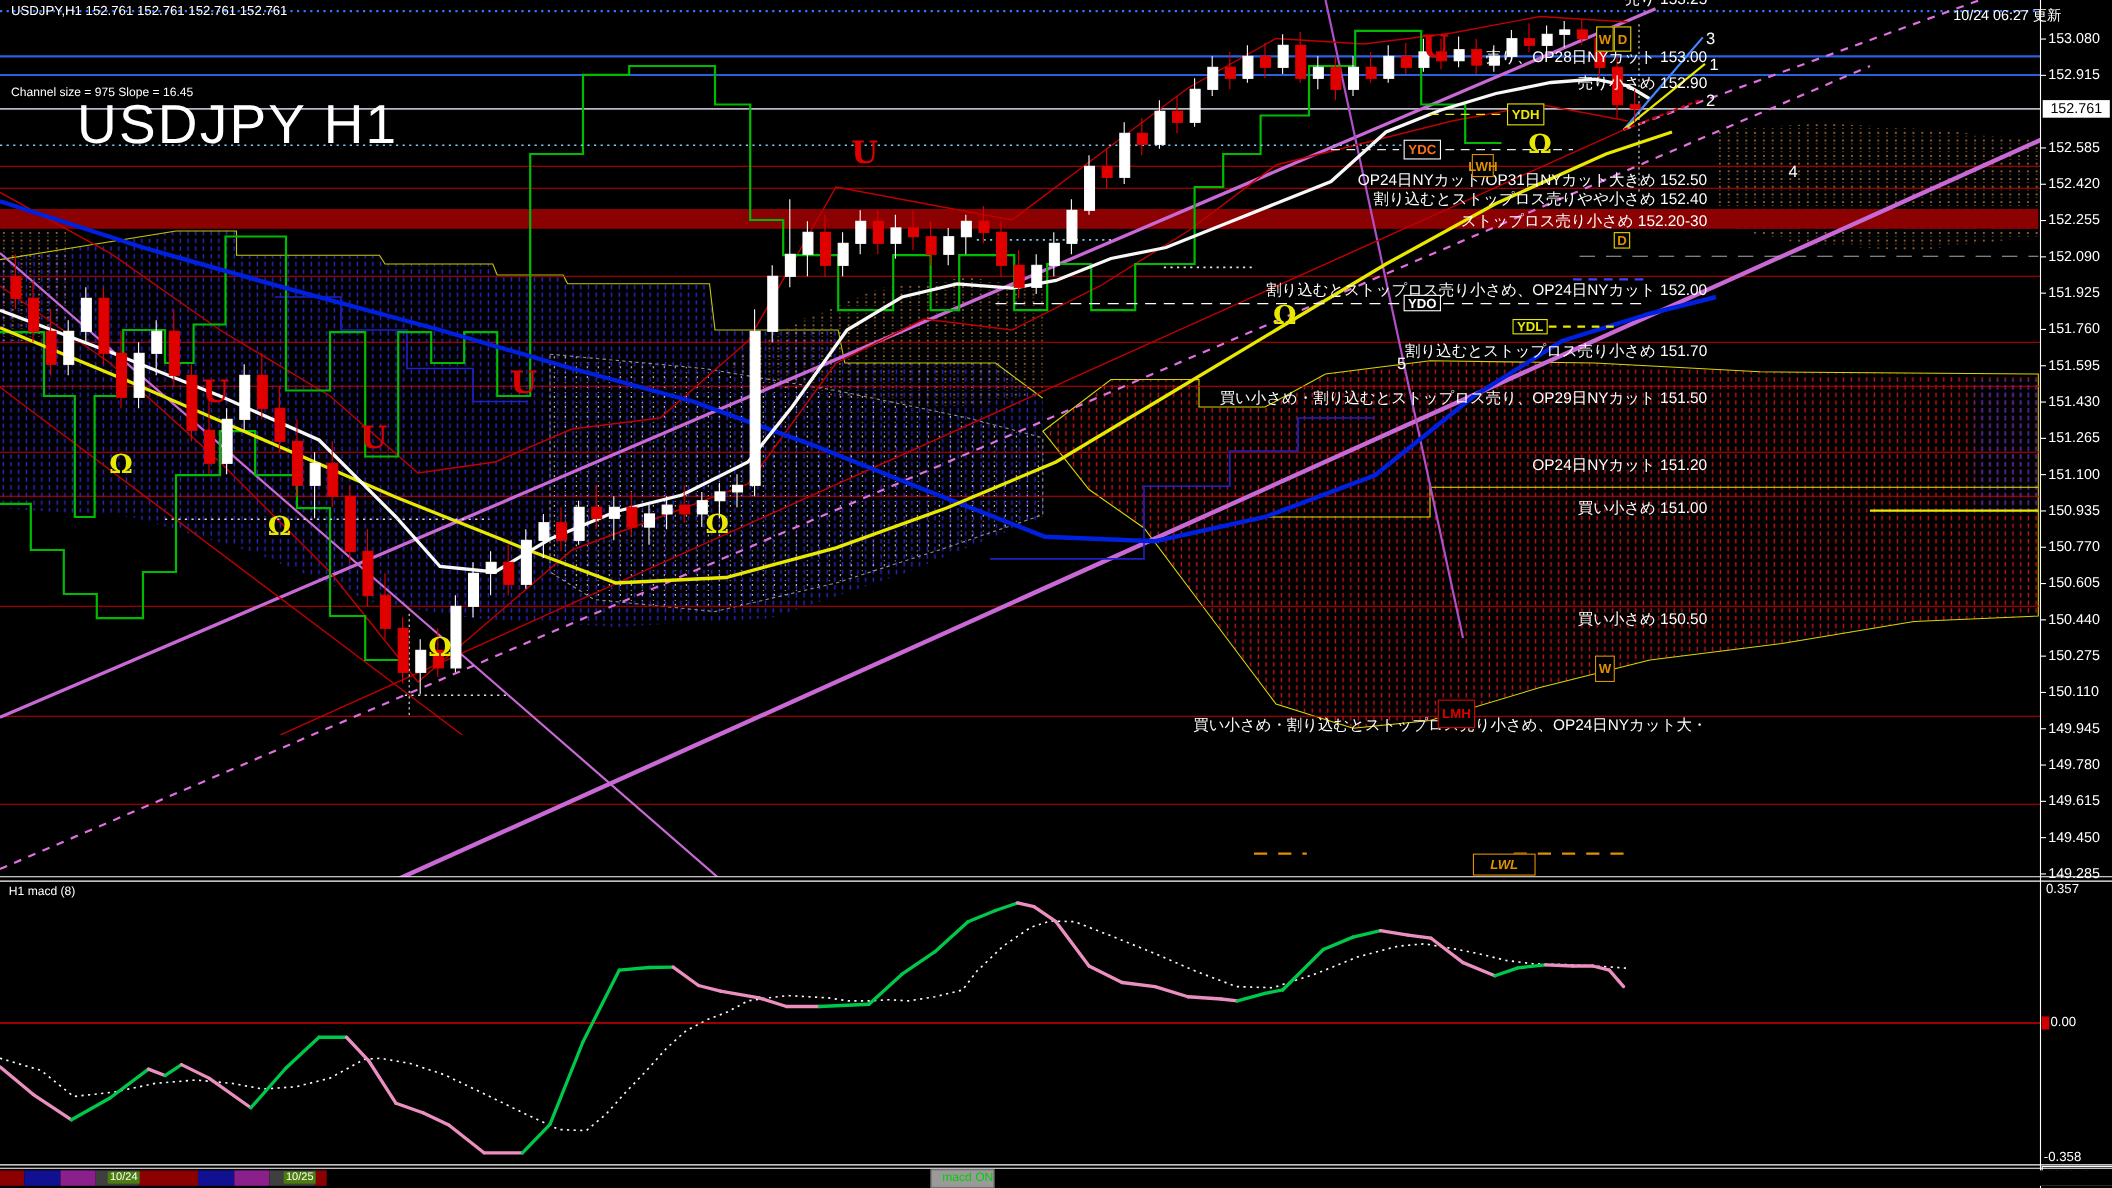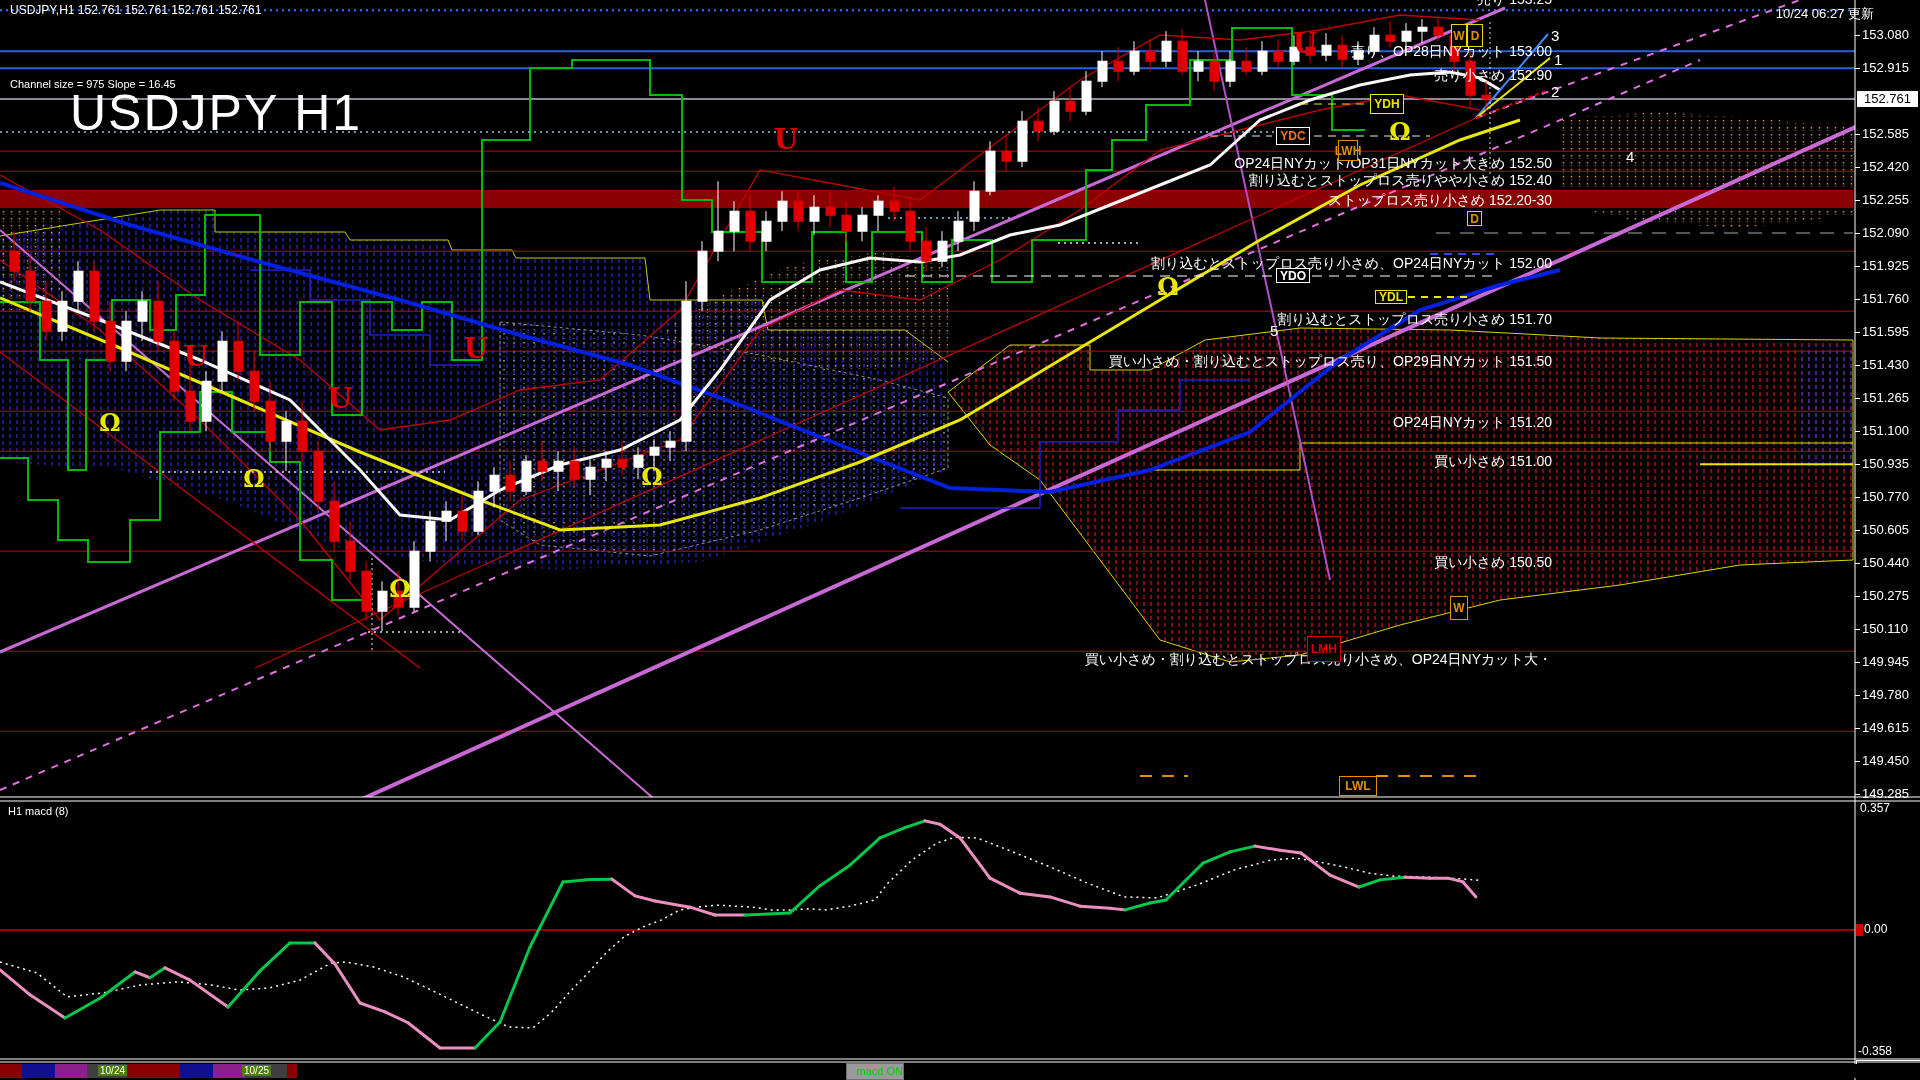--- a/index.html
+++ b/index.html
@@ -411,21 +411,21 @@
       <div class="lvlbox" style="left: 1451px; top: 24px; width: 16px; height: 23px; border: 1px solid rgb(232, 216, 0); color: rgb(224, 144, 0);">W</div>
       <div class="lvlbox" style="left: 1467px; top: 24px; width: 16px; height: 23px; border: 1px solid rgb(232, 216, 0); color: rgb(224, 144, 0);">D</div>
       <div class="lvlbox" style="left: 1370px; top: 94px; width: 34px; height: 20px; border: 1px solid rgb(232, 232, 0); color: rgb(232, 232, 0);">YDH</div>
       <div class="lvlbox" style="left: 1276px; top: 127px; width: 34px; height: 18px; border: 1px solid rgb(255, 255, 255); color: #f97316;">YDC</div>
       <div class="lvlbox" style="left: 1338px; top: 140px; width: 20px; height: 21px; border: 1px solid rgb(224, 144, 0); color: rgb(224, 144, 0); text-align: right;">LWH</div>
       <div class="lvlbox" style="left: 1467px; top: 211px; width: 15px; height: 15px; border: 1px solid rgb(232, 216, 0); color: rgb(224, 144, 0);">D</div>
       <div class="lvlbox" style="left: 1276px; top: 268px; width: 34px; height: 15px; border: 1px solid rgb(255, 255, 255); color: rgb(255, 255, 255);">YDO</div>
       <div class="lvlbox" style="left: 1375px; top: 290px; width: 32px; height: 14px; border: 1px solid rgb(232, 232, 0); color: rgb(232, 232, 0);">YDL</div>
       <div class="lvlbox" style="left: 1450px; top: 596px; width: 18px; height: 24px; border: 1px solid rgb(224, 144, 0); color: rgb(224, 144, 0);">W</div>
       <div class="lvlbox" style="left: 1307px; top: 636px; width: 34px; height: 26px; border: 1px solid rgb(221, 0, 0); color: rgb(221, 0, 0);">LMH</div>
-      <div class="lvlbox" style="left: 1339px; top: 776px; width: 38px; height: 20px; border: 1px solid rgb(224, 144, 0); color: rgb(224, 144, 0);">LWL</div>
+      <div class="lvlbox" style="left: 1339px; top: 776px; width: 57px; height: 20px; border: 1px solid rgb(224, 144, 0); color: rgb(224, 144, 0); font-style: italic;">LWL</div>
     </div>
   <div id="fanlbls">
       <div class="abs fanlbl" style="left: 1551px; top: 27px;">3</div>
       <div class="abs fanlbl" style="left: 1554px; top: 51px;">1</div>
       <div class="abs fanlbl" style="left: 1551px; top: 83px;">2</div>
       <div class="abs fanlbl" style="left: 1626px; top: 148px;">4</div>
       <div class="abs fanlbl" style="left: 1270px; top: 322px;">5</div>
     </div>
   <div id="axis">
       <div class="axis-tick" style="top: 35.2px;"></div>
@@ -488,16 +488,16 @@
       <div class="tseg" style="left: 0px; width: 22px; background: rgb(139, 0, 0);"></div>
       <div class="tseg" style="left: 22px; width: 33px; background: rgb(16, 16, 144);"></div>
       <div class="tseg" style="left: 55px; width: 32px; background: rgb(139, 31, 139);"></div>
       <div class="tseg" style="left: 87px; width: 40px; background: rgb(63, 63, 63);"></div>
       <div class="tseg" style="left: 127px; width: 53px; background: rgb(139, 0, 0);"></div>
       <div class="tseg" style="left: 180px; width: 33px; background: rgb(16, 16, 144);"></div>
       <div class="tseg" style="left: 213px; width: 32px; background: rgb(139, 31, 139);"></div>
       <div class="tseg" style="left: 245px; width: 42px; background: rgb(63, 63, 63);"></div>
       <div class="tseg" style="left: 287px; width: 10px; background: rgb(139, 0, 0);"></div>
       <div class="tdate" style="left: 98px;">10/24</div>
-      <div class="tdate" style="left: 242px;">10/25</div>
+      <div class="tdate" style="left: 258px;">10/25</div>
     </div>
   <div class="abs macdon">macd ON</div>
 </div>
 
 </body></html>

